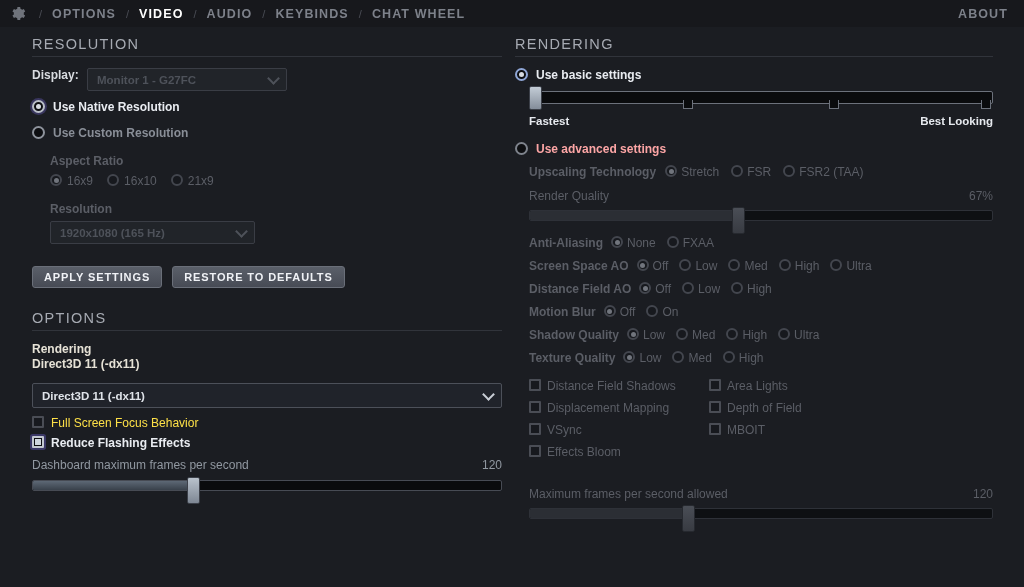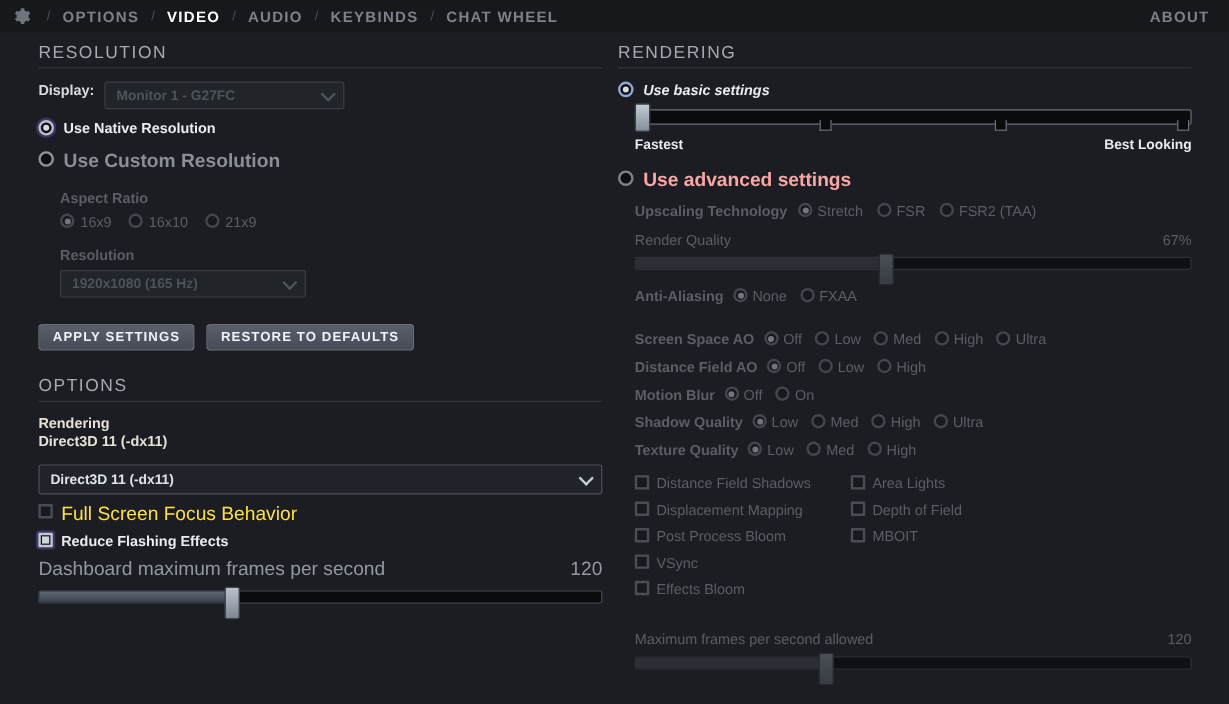--- a/index.html
+++ b/index.html
@@ -41,21 +41,21 @@
     padding-bottom: 4px; border-bottom: 1px solid #31343b; margin-bottom: 11px;
   }
 
   .row { display: flex; }
 
   
   .lbl        { font-size: 12px; color: #d9dce1; font-weight: bold; }
   .lbl-dim    { font-size: 12px; color: #5b5e66; }
   .lbl-dim-b  { font-size: 12px; color: #5b5e66; font-weight: bold; }
   .lbl-white  { font-size: 12px; color: #e9ecf1; font-weight: bold; }
-  .lbl-soft   { font-size: 16px; color: #9aa0a8; }
+  .lbl-soft   { font-size: 12px; color: #9aa0a8; }
   .lbl-cream  { font-size: 12px; color: #e6e2d6; font-weight: bold; }
 
   
   .sel {
     position: relative; height: 23px; border: 1px solid #4c5059;
     background: #20232a; border-radius: 2px;
     display: flex; align-items: center; padding: 0 22px 0 9px;
     font-size: 11.5px; color: #dfe3e9; font-weight: bold;
   }
   .sel.dim { color: #4e525a; border-color: #3a3d45; background: #212429; }
@@ -243,21 +243,21 @@
       <div class="sfill" id="dashFill" style="width: 155.38px;"></div>
       <div class="shandle" id="dashHandle" style="left: 155.38px;"></div>
     </div>
   </div>
 </div>
 
 <div class="col-right">
 
   <div class="section-title">RENDERING</div>
 
-  <div class="row" style="margin-bottom:7px;font-style:italic;">
+  <div class="row" style="margin-bottom:7px;">
     <span class="radio on" style="margin-right:8px;border-color:#8fa6d6;"></span>
     <span class="lbl-white">Use basic settings</span>
   </div>
 
   <div style="margin-left:14px;width:464px;">
     <div class="qslider">
       <div class="qtrack"></div>
       <div class="qnotch" style="left:154px;"></div>
       <div class="qnotch" style="left:300px;"></div>
       <div class="qnotch" style="left:452px;"></div>
@@ -292,21 +292,21 @@
         <span class="lbl-dim">67%</span>
       </div>
       <div class="slider" style="margin-top:4px;width:464px;">
         <div class="strack dim"></div>
         <div class="sfill dim" id="rqFill" style="width: 202.95px;"></div>
         <div class="shandle dim" id="rqHandle" style="left: 202.95px;"></div>
       </div>
     </div>
 
     <div id="qualityRows" style="margin-top:13px;">
-        <div class="row" style="margin-bottom: 22px;">
+        <div class="row" style="margin-bottom: 9px;">
           <span class="lbl-dim-b" style="margin-right: 8px;">Anti-Aliasing</span>
           <span class="radio sm dim on" style="margin-right: 4px;"></span>
           <span class="lbl-dim" style="margin-right: 11px;">None</span>
           <span class="radio sm dim" style="margin-right: 4px;"></span>
           <span class="lbl-dim" style="margin-right: 11px;">FXAA</span>
         </div>
         <div class="row" style="margin-bottom: 9px;">
           <span class="lbl-dim-b" style="margin-right: 8px;">Screen Space AO</span>
           <span class="radio sm dim on" style="margin-right: 4px;"></span>
           <span class="lbl-dim" style="margin-right: 11px;">Off</span>
@@ -359,24 +359,20 @@
 
     <div class="row" style="margin-top:14px;align-items:flex-start;">
       <div id="cbLeft" style="width:180px;">
           <div class="row" style="margin-bottom: 8px;">
             <span class="cb dim" style="margin-right: 6px;"></span>
             <span class="lbl-dim">Distance Field Shadows</span>
           </div>
           <div class="row" style="margin-bottom: 8px;">
             <span class="cb dim" style="margin-right: 6px;"></span>
             <span class="lbl-dim">Displacement Mapping</span>
-          </div>
-          <div class="row" style="margin-bottom: 8px;">
-            <span class="cb dim" style="margin-right: 6px;"></span>
-            <span class="lbl-dim">Post Process Bloom</span>
           </div>
           <div class="row" style="margin-bottom: 8px;">
             <span class="cb dim" style="margin-right: 6px;"></span>
             <span class="lbl-dim">VSync</span>
           </div>
           <div class="row" style="margin-bottom: 8px;">
             <span class="cb dim" style="margin-right: 6px;"></span>
             <span class="lbl-dim">Effects Bloom</span>
           </div>
         </div>

